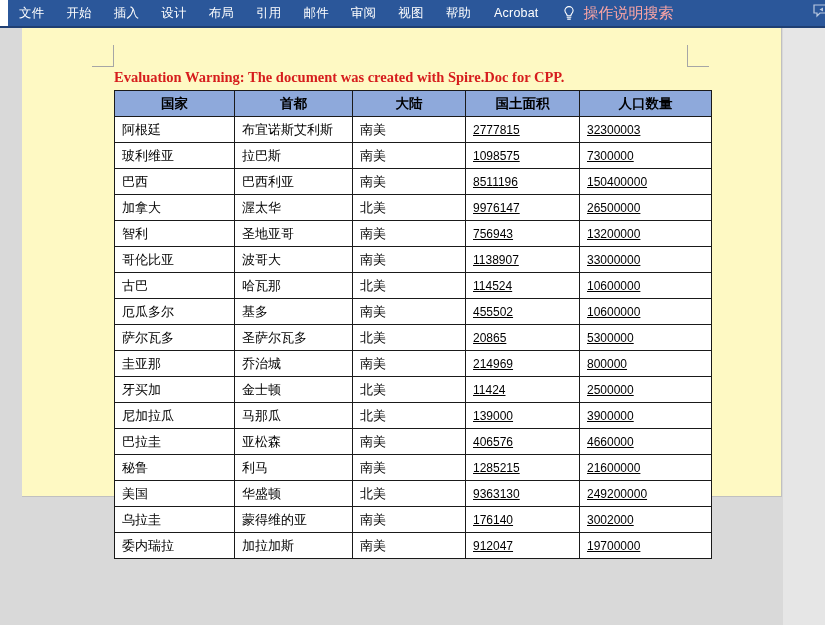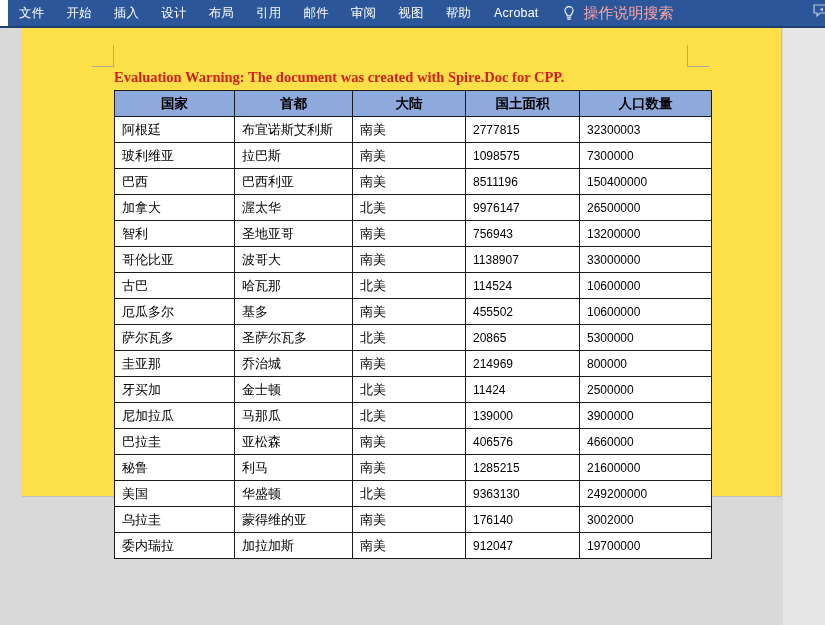--- a/index.html
+++ b/index.html
@@ -64,21 +64,21 @@
     position: absolute;
     left: 0; top: 28px;
     width: 825px; height: 597px;
     background: #d9d9d9;
   }
   #page {
     position: absolute;
     left: 22px; top: 0px;
     width: 760px;
     height: 469px;
-    background: #fde047;
+    background: #fef9c3;
     border-right: 1px solid #c0c0c0;
     border-bottom: 1px solid #c0c0c0;
   }
   #scroll-gutter-right {
     position: absolute;
     left: 783px; top: 0;
     width: 42px; height: 597px;
     background: #e6e6e6;
   }
 
@@ -135,20 +135,21 @@
     font-size: 13.5px;
     height: 26px;
   }
   #data-table tbody td {
     text-align: left;
     font-weight: normal;
   }
   #data-table tbody td.num {
     font-family: "Liberation Sans", "DejaVu Sans", sans-serif;
     font-size: 12px;
+    text-decoration: underline;
   }
   #data-table tbody td.cn {
     font-size: 13px;
   }
   col.c0 { width: 120px; }
   col.c1 { width: 118px; }
   col.c2 { width: 113px; }
   col.c3 { width: 114px; }
   col.c4 { width: 132px; }
 </style>

